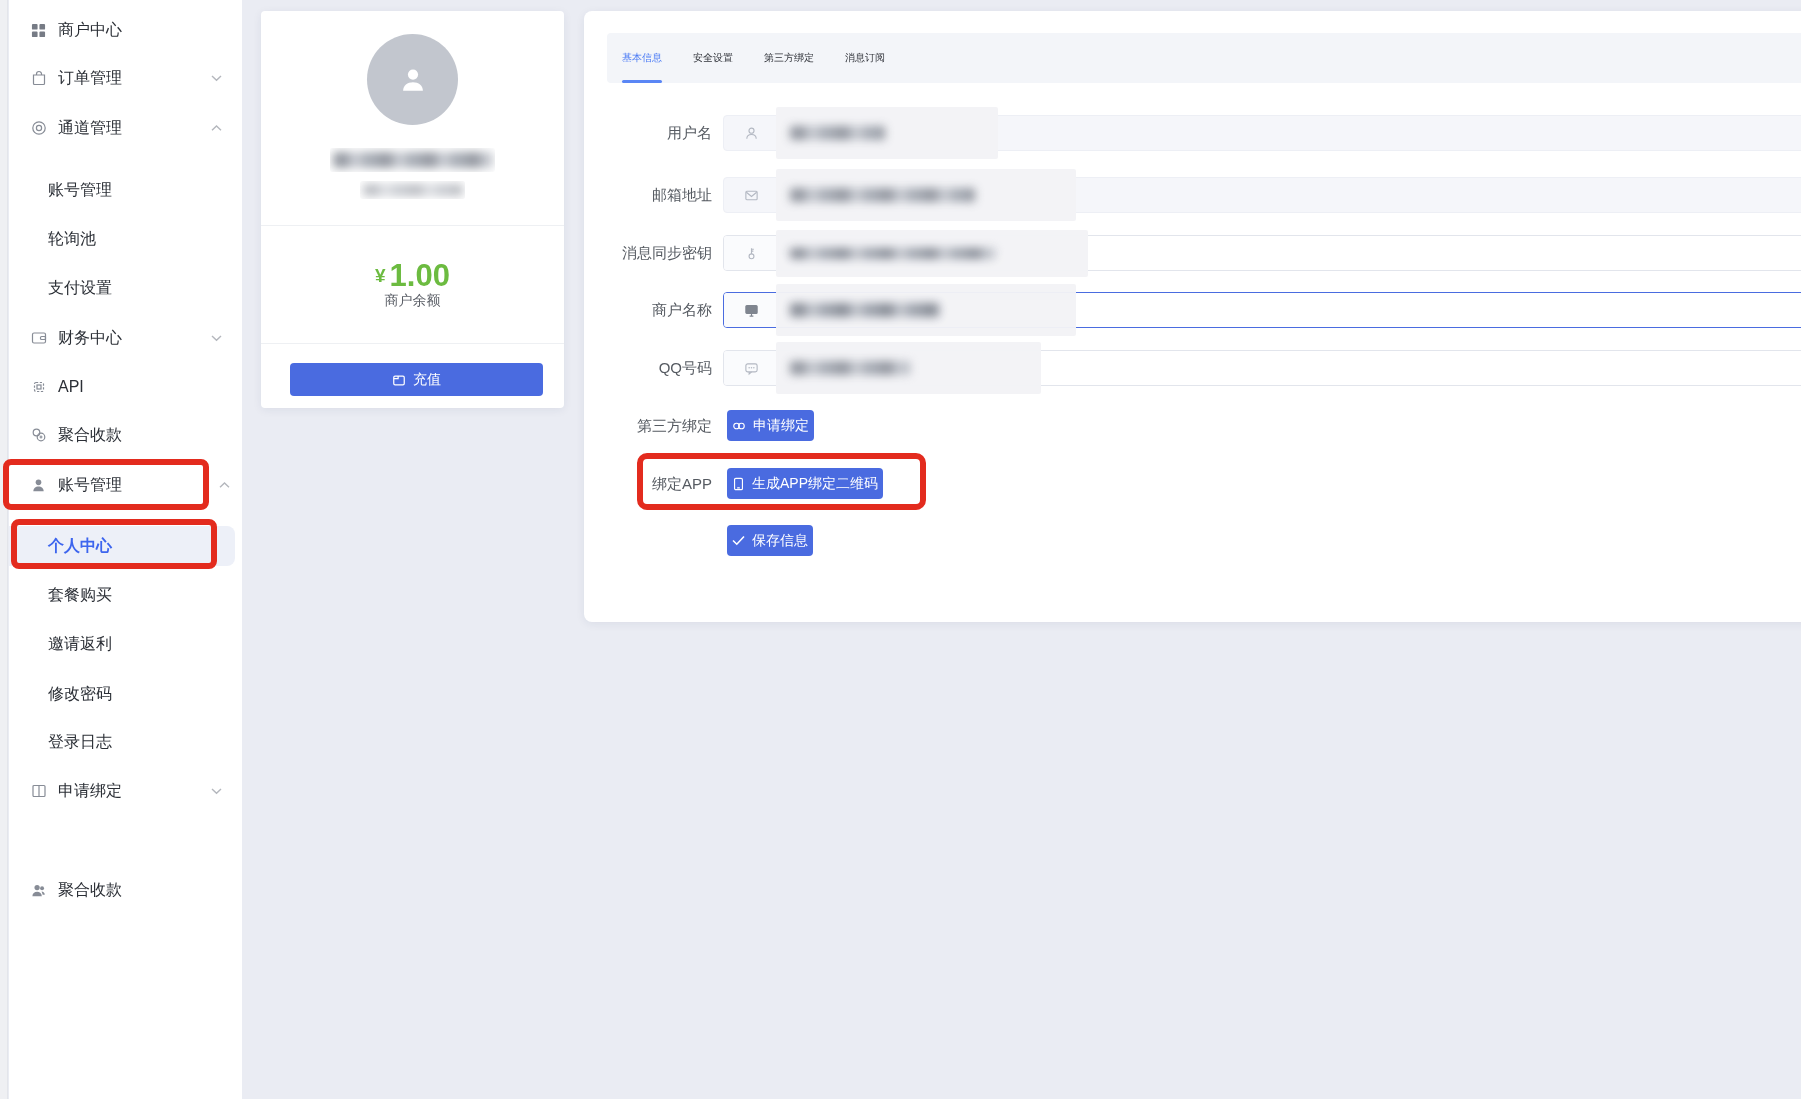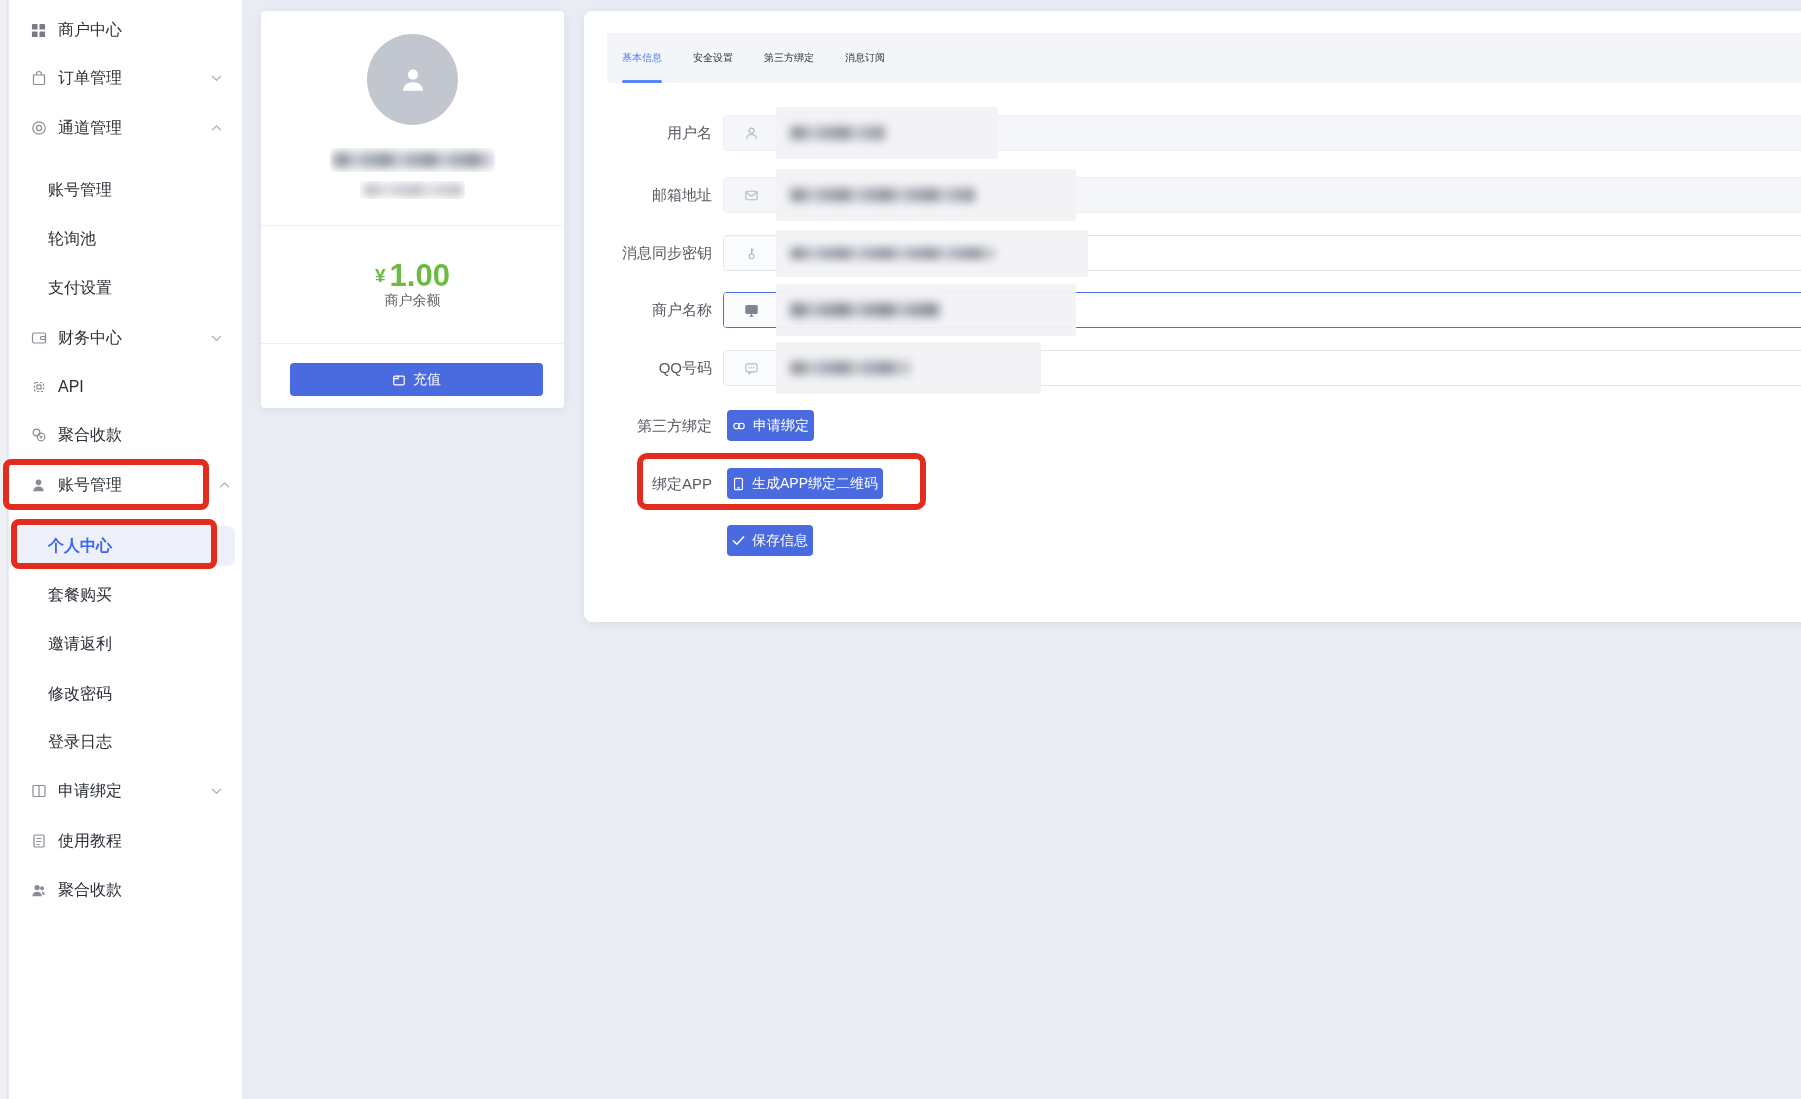--- a/index.html
+++ b/index.html
@@ -202,29 +202,20 @@
           </svg>
         </span>
       <span class="lbl">申请绑定</span>
       <span class="chev">
           <svg width="11" height="7" viewBox="0 0 11 7" fill="none" stroke="#b4b7bd" stroke-width="1.4">
             <polyline points="1,1 5.5,5.3 10,1"></polyline>
           </svg>
         </span>
     </div>
 
-    <div class="side-item" style="top:821px">
-      <span class="mi">
-          <svg width="16" height="16" viewBox="0 0 16 16" fill="none" stroke="#878c96" stroke-width="1.2">
-            <rect x="3" y="2" width="10" height="12" rx="1"></rect>
-            <path d="M5.5 5.5h5M5.5 8.5h5M5.5 11.5h3"></path>
-          </svg>
-        </span>
-      <span class="lbl">使用教程</span>
-    </div>
 
     <div class="side-item" style="top:870px">
       <span class="mi">
           <svg width="15" height="15" viewBox="0 0 16 16" fill="#878c96">
             <circle cx="6.5" cy="4.8" r="2.8"></circle>
             <path d="M1.5 14c0-2.8 2.2-4.6 5-4.6s5 1.8 5 4.6z"></path>
             <circle cx="11.8" cy="5.6" r="2.1"></circle>
             <path d="M11.3 9.1c1.9.2 3.4 1.6 3.4 3.4h-2.2"></path>
           </svg>
         </span>

